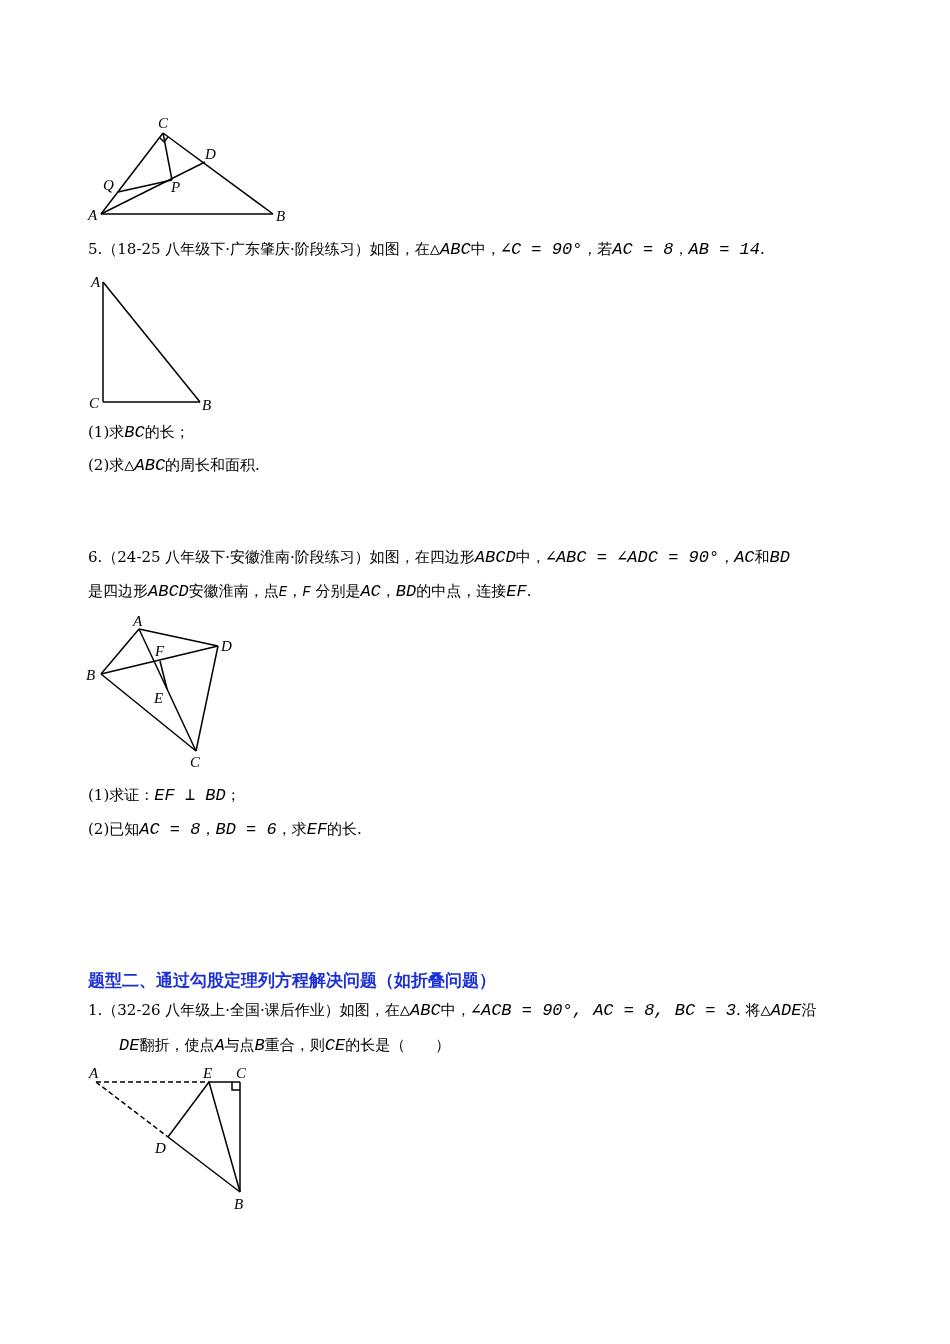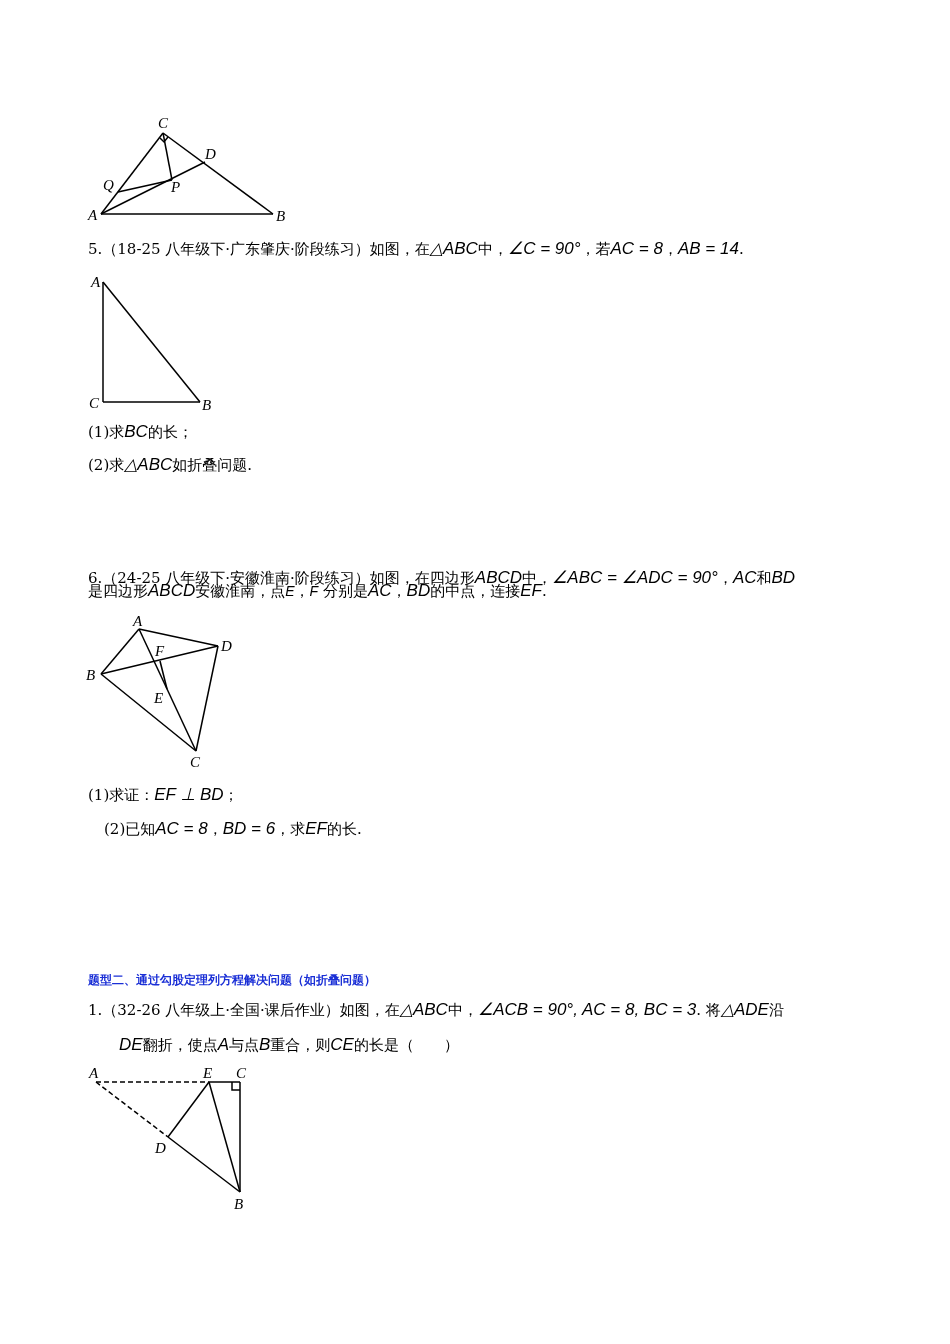--- a/index.html
+++ b/index.html
@@ -1,21 +1,21 @@
 <!DOCTYPE html>
 <html><head>
 <meta charset="utf-8">
 <style>
   html, body { margin: 0; padding: 0; background: #ffffff; }
   body { width: 950px; height: 1344px; position: relative; overflow: hidden;
          font-family: "DejaVu Serif", "Liberation Serif", serif; color: #000; }
   .abs { position: absolute; }
   .line { position: absolute; left: 88px; font-size: 15px; white-space: nowrap; line-height: 22px; }
-  .math { font-family: Liberation Sans, sans-serif; font-style: italic; font-size: 17px; }
-  .heading { color: #1a2fd6; font-weight: bold; font-family: "DejaVu Sans", "Liberation Sans", sans-serif; font-size: 12px; }
+  .math { font-family: Liberation Mono, monospace; font-style: italic; font-size: 17px; }
+  .heading { color: #1a2fd6; font-weight: bold; font-family: "DejaVu Sans", "Liberation Sans", sans-serif; font-size: 17px; }
   svg text { font-family: "Liberation Serif", "DejaVu Serif", serif; font-style: italic; font-size: 15px; fill: #000; }
 </style>
 </head>
 <body>
 
 <svg class="abs" style="left:80px;top:105px;" width="220" height="125" viewBox="80 105 220 125">
   <g stroke="#000" stroke-width="1.5" fill="none">
     <line x1="101" y1="214" x2="273" y2="214"></line>
     <line x1="101" y1="214" x2="163" y2="133"></line>
     <line x1="163" y1="133" x2="273" y2="214"></line>
@@ -44,24 +44,24 @@
   </g>
   <text x="91" y="287">A</text>
   <text x="89" y="408">C</text>
   <text x="202" y="410">B</text>
 </svg>
 
 <div class="line" style="top:421px;">
   <span>(1)求</span><span class="math">BC</span><span>的长；</span>
 </div>
 <div class="line" style="top:454px;">
-  <span>(2)求</span><span class="math">△ABC</span><span>如折叠问题.</span>
+  <span>(2)求</span><span class="math">△ABC</span><span>的周长和面积.</span>
 </div>
 
-<div class="line" style="top:546px;margin-top:21px;">
+<div class="line" style="top:546px;">
   <span>6.</span><span>（24-25 八年级下·安徽淮南·阶段练习）</span><span>如图，在四边形</span><span class="math">ABCD</span><span>中，</span><span class="math">∠ABC = ∠ADC = 90°</span><span>，</span><span class="math">AC</span><span>和</span><span class="math">BD</span>
 </div>
 <div class="line" style="top:580px;">
   <span>是四边形</span><span class="math">ABCD</span><span>安徽淮南，点</span><span class="math" style="font-size:14px;">E</span><span>，</span><span class="math" style="font-size:14px;">F</span><span> 分别是</span><span class="math">AC</span><span>，</span><span class="math">BD</span><span>的中点，连接</span><span class="math">EF</span><span>.</span>
 </div>
 
 <svg class="abs" style="left:80px;top:608px;" width="170" height="170" viewBox="80 608 170 170">
   <g stroke="#000" stroke-width="1.5" fill="none">
     <line x1="139" y1="629" x2="218" y2="646"></line>
     <line x1="139" y1="629" x2="101" y2="674"></line>
@@ -75,21 +75,21 @@
   <text x="221" y="651">D</text>
   <text x="155" y="656">F</text>
   <text x="86" y="680">B</text>
   <text x="154" y="703">E</text>
   <text x="190" y="767">C</text>
 </svg>
 
 <div class="line" style="top:784px;">
   <span>(1)求证：</span><span class="math">EF ⊥ BD</span><span>；</span>
 </div>
-<div class="line" style="top:818px;margin-left:16px;">
+<div class="line" style="top:818px;">
   <span>(2)已知</span><span class="math">AC = 8</span><span>，</span><span class="math">BD = 6</span><span>，求</span><span class="math">EF</span><span>的长.</span>
 </div>
 
 <div class="line heading" style="top:969px;">题型二、通过勾股定理列方程解决问题（如折叠问题）</div>
 
 <div class="line" style="top:999px;">
   <span>1.</span><span>（32-26 八年级上·全国·课后作业）</span><span>如图，在</span><span class="math">△ABC</span><span>中，</span><span class="math">∠ACB = 90°, AC = 8, BC = 3</span><span>.  将</span><span class="math">△ADE</span><span>沿</span>
 </div>
 <div class="line" style="top:1034px;margin-left:31px;">
   <span class="math">DE</span><span>翻折，使点</span><span class="math">A</span><span>与点</span><span class="math">B</span><span>重合，则</span><span class="math">CE</span><span>的长是（　　）</span>

